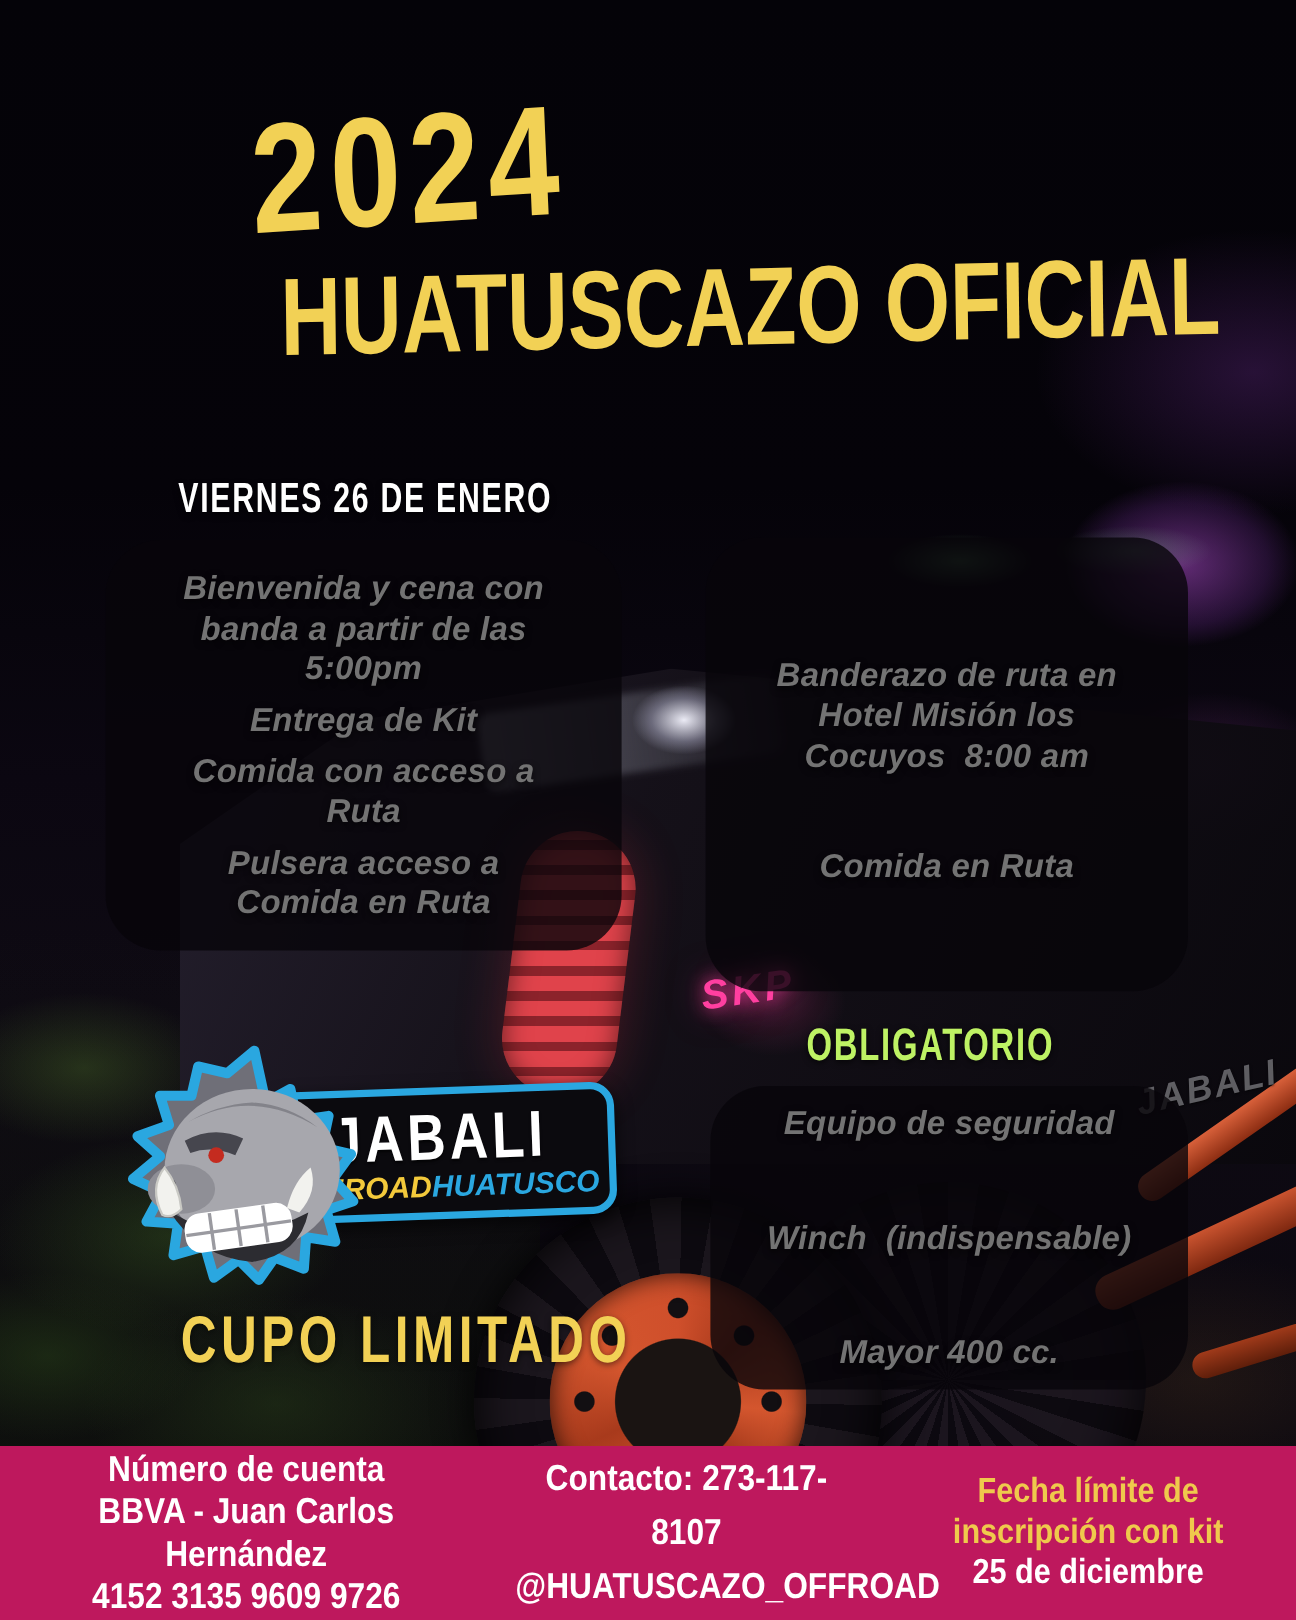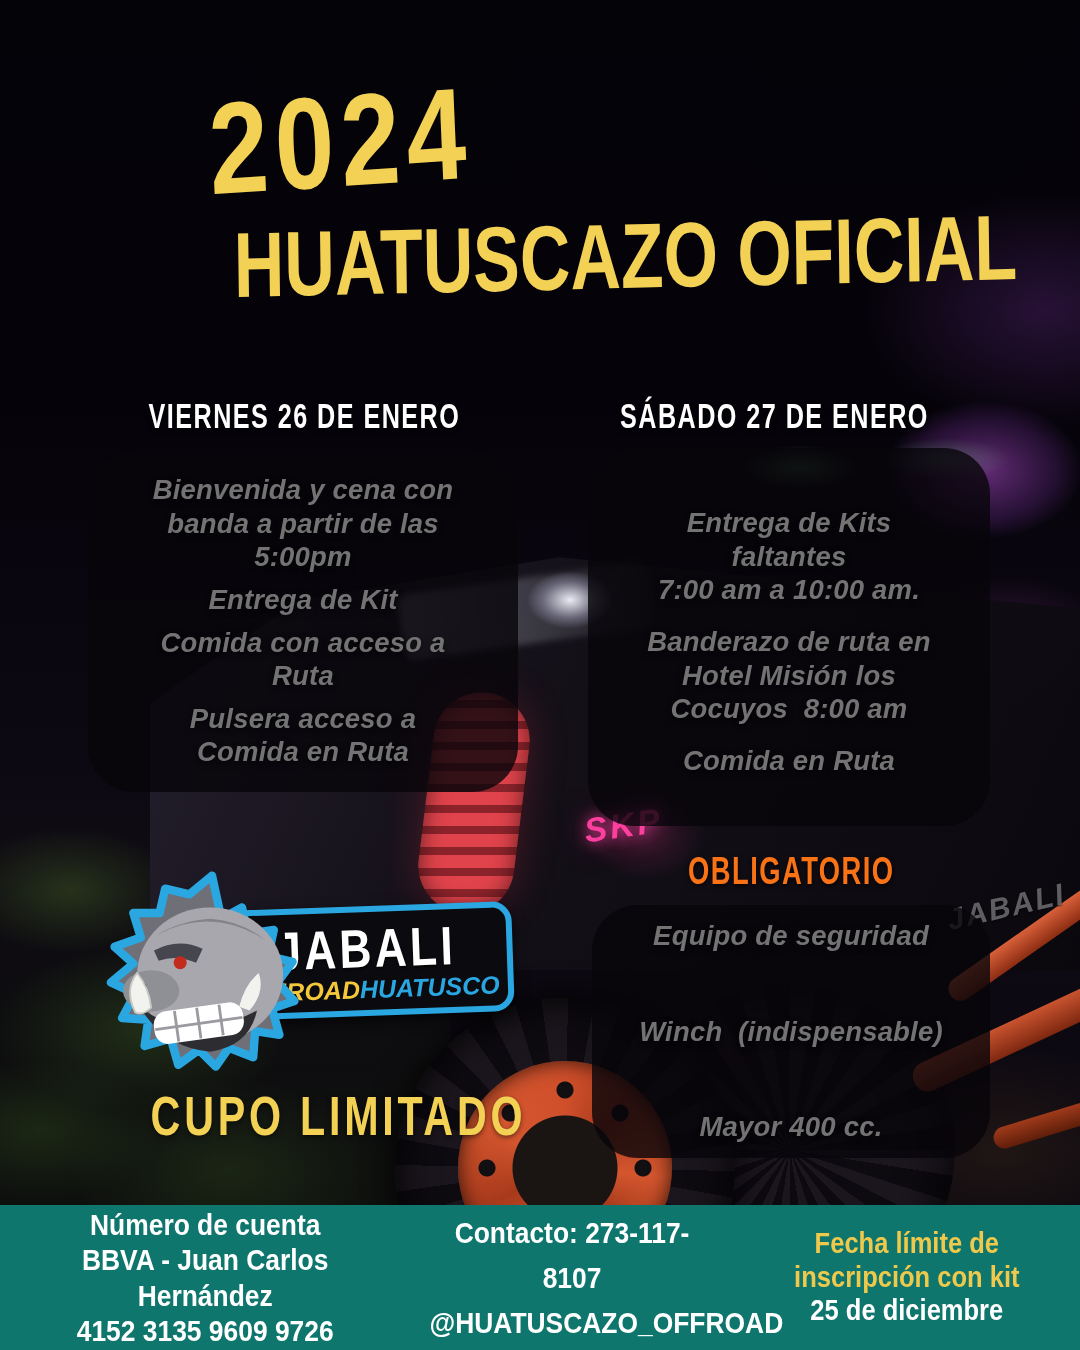--- a/index.html
+++ b/index.html
@@ -107,42 +107,42 @@
   .heading-right{left:560px;}
   .sq-head{font-size:35px;font-weight:800;letter-spacing:2px;transform:scaleX(.72);white-space:nowrap;}
   .panel{position:absolute;background:rgba(8,5,10,.80);border-radius:46px;color:#737373;z-index:2;
     display:flex;flex-direction:column;align-items:center;justify-content:space-evenly;
     text-align:center;font-style:italic;}
   .panel-friday{left:88px;top:450px;width:430px;height:342px;padding:14px 22px;}
   .panel-saturday{left:588px;top:448px;width:402px;height:378px;padding:40px 20px 30px;}
   .panel-mandatory{left:592px;top:905px;width:398px;height:253px;padding:14px 16px;justify-content:space-between;}
   .panel-item{font-size:27.5px;font-weight:700;line-height:1.22;white-space:pre-wrap;
     letter-spacing:.2px;text-shadow:0 2px 6px rgba(0,0,0,.65);}
-  .mandatory-heading{position:absolute;left:592px;top:850px;width:398px;text-align:center;
-    color:#f97316;z-index:2;text-shadow:0 2px 6px rgba(0,0,0,.7);}
+  .mandatory-heading{position:absolute;left:576px;top:850px;width:398px;text-align:center;
+    color:#bef264;z-index:2;text-shadow:0 2px 6px rgba(0,0,0,.7);}
   .sq-mand{font-size:38px;font-weight:800;letter-spacing:2px;transform:scaleX(.72);}
   
   .logo-wrap{position:absolute;left:88px;top:876px;width:440px;height:200px;z-index:3;}
   .logo-plate{position:absolute;left:133px;top:30px;width:292px;height:110px;
     background:#0b0a0e;border:6px solid #2AA7E0;border-radius:20px;transform:rotate(-2deg);
     box-shadow:0 5px 14px rgba(0,0,0,.65);
     display:flex;flex-direction:column;align-items:center;justify-content:center;}
   .logo-name{line-height:1;}
   .sq-logo{font-size:54px;font-weight:800;letter-spacing:4px;color:#fff;
     transform:scaleX(.82);text-shadow:0 2px 2px rgba(0,0,0,.6);}
   .logo-sub{line-height:1;margin-top:2px;font-size:25px;font-weight:800;font-style:italic;letter-spacing:0;}
   .logo-sub .offroad{color:#F3C93B;}
   .logo-sub .location{color:#2AA7E0;}
   .boar{position:absolute;left:-4px;top:-6px;width:256px;height:206px;}
   
   .cupo{position:absolute;left:88px;top:1084px;width:430px;text-align:center;z-index:3;color:#F2D155;}
   .sq-cupo{font-size:55px;font-weight:800;letter-spacing:5px;transform:scaleX(.75);white-space:nowrap;
     text-shadow:0 2px 6px rgba(0,0,0,.5);}
   
-  .footer{position:absolute;left:0;bottom:0;width:1080px;height:145px;background:#0f766e;z-index:4;
+  .footer{position:absolute;left:0;bottom:0;width:1080px;height:145px;background:#be185d;z-index:4;
     display:flex;align-items:center;color:#fff;}
   .footer-col{text-align:center;}
   .cond{display:block;transform:scaleX(.88);}
   .f-account{width:38%;}
   .f-contact{width:30%;}
   .f-deadline{width:32%;}
   .f-line{font-size:30px;font-weight:700;line-height:1.18;}
   .f-contact .f-line{line-height:1.5;}
   .f-deadline .f-line{font-size:29px;line-height:1.15;}
   .gold{color:#EFC94C;}
@@ -191,27 +191,21 @@
     <div class="panel-item">Bienvenida y cena con
 banda a partir de las
 5:00pm</div>
     <div class="panel-item">Entrega de Kit</div>
     <div class="panel-item">Comida con acceso a
 Ruta</div>
     <div class="panel-item">Pulsera acceso a
 Comida en Ruta</div>
   </div>
 
-  <div class="day-heading heading-right">
-    <span class="sq sq-head">SÁBADO 27 DE ENERO</span>
-  </div>
   <div class="panel panel-saturday">
-    <div class="panel-item">Entrega de Kits
-faltantes
-7:00 am a 10:00 am.</div>
     <div class="panel-item">Banderazo de ruta en
 Hotel Misión los
 Cocuyos  8:00 am</div>
     <div class="panel-item">Comida en Ruta</div>
   </div>
 
   <div class="mandatory-heading">
     <span class="sq sq-mand">OBLIGATORIO</span>
   </div>
   <div class="panel panel-mandatory">

